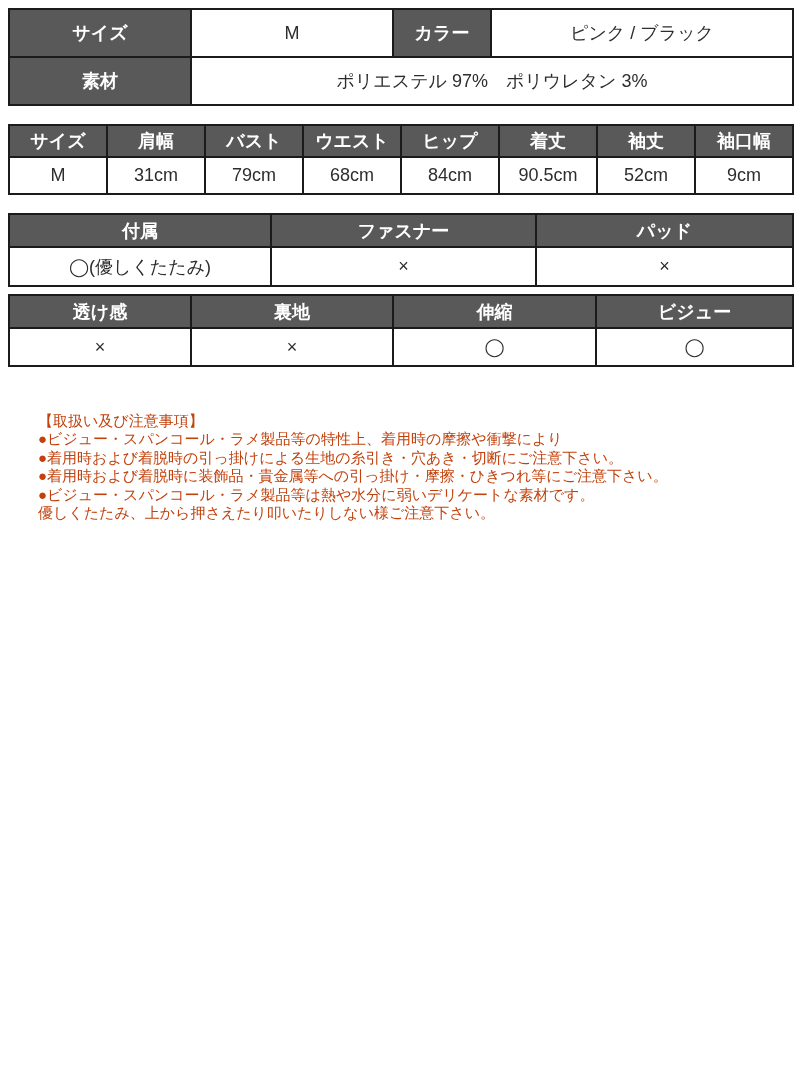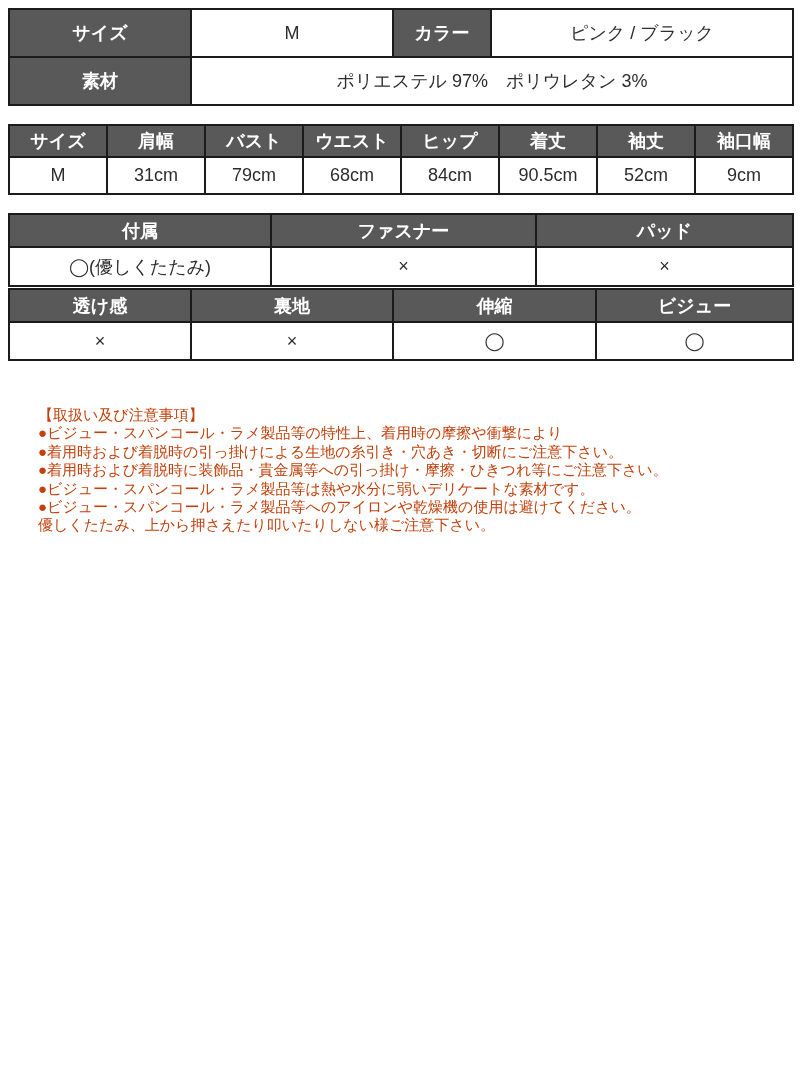--- a/index.html
+++ b/index.html
@@ -43,21 +43,21 @@
     font-size: 18px;
   }
   .t1 td { height: 46px; }
   .t2 .hr td { height: 30px; }
   .t2 .vr td { height: 35px; }
   .t3 .hr td { height: 31px; }
   .t3 .vr td { height: 37px; }
   .t4 .hr td { height: 31px; }
   .t4 .vr td { height: 36px; }
   .gap18 { height: 18px; }
-  .t4 { margin-top: 1px; }
+  .t4 { margin-top: 7px; }
   .notes {
     margin-top: 45px;
     padding-left: 30px;
     color: #c2410c;
     font-size: 15px;
     line-height: 18.4px;
   }
   .notes div {
     white-space: nowrap;
   }
@@ -170,18 +170,17 @@
         </tr>
       </tbody>
     </table>
 
     <div class="notes">
       <div>【取扱い及び注意事項】</div>
       <div>●ビジュー・スパンコール・ラメ製品等の特性上、着用時の摩擦や衝撃により</div>
       <div>●着用時および着脱時の引っ掛けによる生地の糸引き・穴あき・切断にご注意下さい。</div>
       <div>●着用時および着脱時に装飾品・貴金属等への引っ掛け・摩擦・ひきつれ等にご注意下さい。</div>
       <div>●ビジュー・スパンコール・ラメ製品等は熱や水分に弱いデリケートな素材です。</div>
-      <div>●ビジュー・スパンコール・ラメ製品等へのアイロンや乾燥機の使用は避けてください。</div>
       <div>優しくたたみ、上から押さえたり叩いたりしない様ご注意下さい。</div>
     </div>
 
   </div>
 </div>
 
 </body></html>

